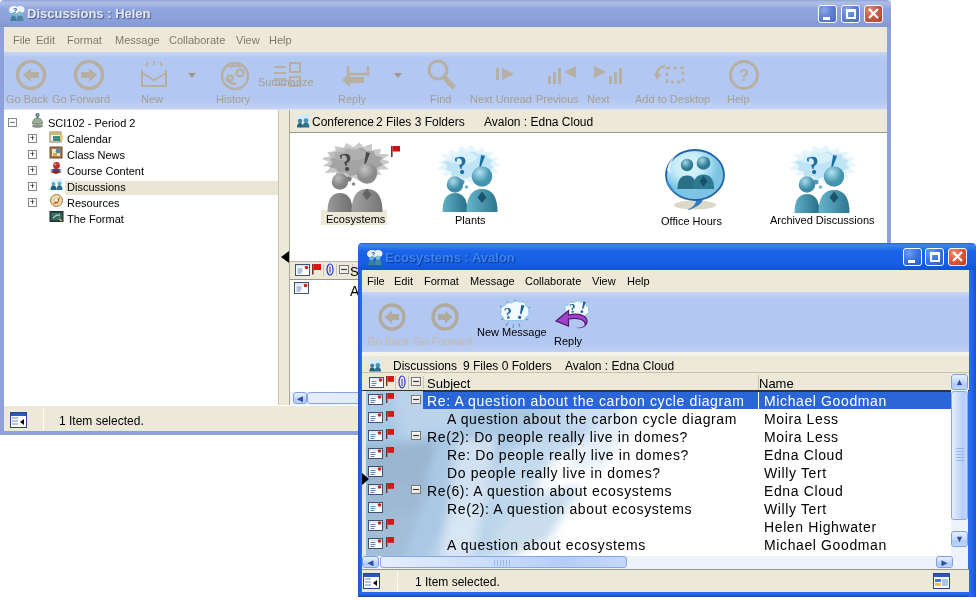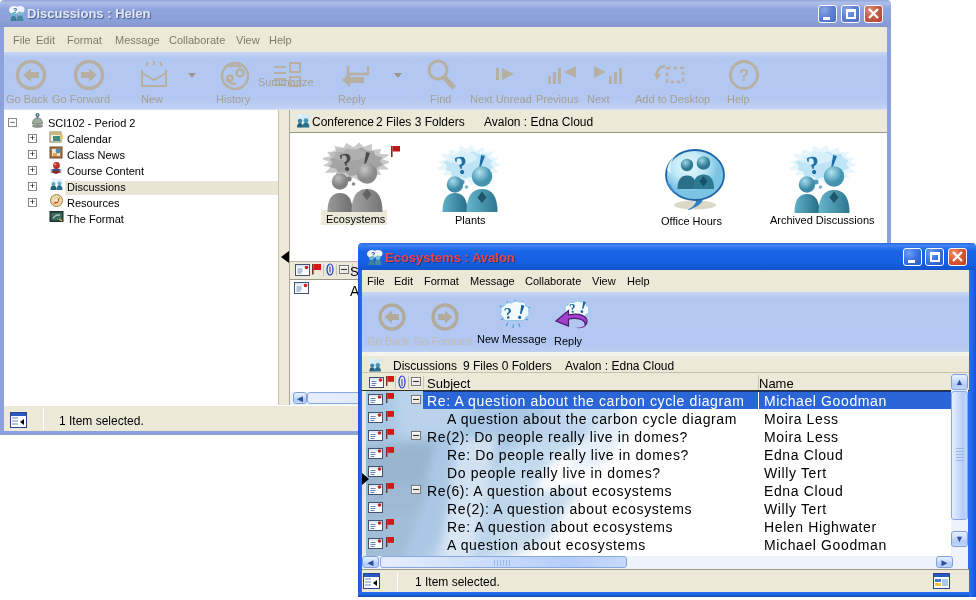--- a/index.html
+++ b/index.html
@@ -463,21 +463,21 @@
 
   <svg class="a" style="left:8px;top:6px" width="17" height="17" viewBox="0 0 17 17">
     <ellipse cx="6" cy="5" rx="5" ry="4" fill="#f2f6fb"></ellipse>
       <ellipse cx="12" cy="4.5" rx="4.5" ry="3.5" fill="#eef3fa"></ellipse>
     <text x="5" y="8" font-size="7" fill="#1a4f8a" font-weight="bold">?</text>
     <circle cx="5.5" cy="9.5" r="2.2" fill="#69b6c9"></circle>
       <path d="M2.5 16 q0-5 3-5 q3 0 3 5 z" fill="#3d7f96"></path>
     <circle cx="12" cy="9" r="2.4" fill="#79c2d2"></circle>
       <path d="M8.6 16 q0-5.4 3.4-5.4 q3.4 0 3.4 5.4 z" fill="#46899e"></path>
   </svg>
-  <div class="a ttext" style="left:27px;top:7px;color:#ef4444">Ecosystems : Avalon</div>
+  <div class="a ttext" style="left:27px;top:7px;color:#3b82f6">Ecosystems : Avalon</div>
   <div class="wbtn min" style="left:545px;top:5px">
       <div class="a" style="left:4px;top:11px;width:7px;height:3px;background:#fff"></div>
     </div>
   <div class="wbtn max" style="left:567px;top:5px">
       <div class="a" style="left:4px;top:3px;width:10px;height:10px;border:2px solid #fff;border-top-width:3px"></div>
     </div>
   <div class="wbtn close" style="left:590px;top:5px">
     <svg width="17" height="16" viewBox="0 0 17 16">
         <path d="M4 3 L13 12 M13 3 L4 12" stroke="#fff" stroke-width="2.2"></path>
       </svg>
@@ -520,21 +520,21 @@
       <text x="16" y="15" font-size="13" font-weight="bold" fill="#16629e" transform="rotate(-8 16 15)" font-family="Liberation Serif">?</text>
       <g transform="rotate(14 29 9)">
           <path d="M27.9 3.5 l2.7 0 l-.9 7.5 l-1.1 0 z" fill="#16629e"></path>
           <circle cx="29" cy="13.8" r="1.4" fill="#16629e"></circle>
         </g>
       <path d="M2 23 L14.5 12.5 L14.5 17 Q27 14.5 32 20 Q34.5 23.5 31 27.5 Q32 23.5 27 21.5 Q21.5 19.5 14.5 21 L14.5 28 Z" fill="#a341cd" stroke="#4a1b6e" stroke-width="1.2"></path>
       <path d="M31 27.5 Q26 30.5 20 29.5 Q27 31.5 31.5 28.5 z" fill="#7a2ca0"></path>
     </svg>
     <div class="tlabel" style="left:5px;top:43px;color:#c2bcac">Go Back</div>
     <div class="tlabel" style="left:52px;top:43px;color:#c2bcac">Go Forward</div>
-    <div class="tlabel on" style="left:115px;top:41px">New Message</div>
+    <div class="tlabel on" style="left:115px;top:34px">New Message</div>
     <div class="tlabel on" style="left:192px;top:43px">Reply</div>
   </div>
 
   <div class="a" style="left:4px;top:109px;width:609px;height:4px;background:#f4f3ec"></div>
   <div class="a beige" style="left:4px;top:113px;width:609px;height:17px;border-bottom:1px solid #c5c2b0">
     <svg class="a" style="left:5px;top:2px" width="16" height="15" viewBox="0 0 16 16">
         <ellipse cx="5.5" cy="4" rx="4.5" ry="3.2" fill="#dceef8"></ellipse>
         <ellipse cx="11" cy="3.6" rx="4" ry="2.8" fill="#d4eaf6"></ellipse>
         <circle cx="5" cy="8" r="2.2" fill="#3e86ac"></circle>
         <path d="M2 14.5 q0-4.6 3-4.6 q3 0 3 4.6 z" fill="#1f617e"></path>
@@ -681,21 +681,20 @@
     <svg class="a" style="left:6px;top:129px" width="15" height="11" viewBox="0 0 15 11">
         <rect x="0.5" y="0.5" width="14" height="10" fill="#fff" stroke="#44506e"></rect>
         <rect x="1" y="1" width="13" height="2" fill="#dcebf6"></rect>
         <path d="M2.5 4.5 h5 M2.5 6.5 h5 M2.5 8.5 h4" stroke="#5078b0" stroke-width=".9"></path>
         <circle cx="11.5" cy="3" r="1.8" fill="#d02020"></circle>
       </svg>
     <svg class="a" style="left:24px;top:128px" width="9" height="11" viewBox="0 0 9 11">
         <rect x="0" y="0" width="1.4" height="10" fill="#7a3020"></rect>
         <rect x="1.4" y="0" width="6.6" height="5.8" fill="#d41818"></rect>
       </svg>
-    <div class="lrow" style="left:85px;top:128px">Re: A question about ecosystems</div>
     <div class="lrow" style="left:402px;top:128px">Helen Highwater</div>
     <svg class="a" style="left:6px;top:147px" width="15" height="11" viewBox="0 0 15 11">
         <rect x="0.5" y="0.5" width="14" height="10" fill="#fff" stroke="#44506e"></rect>
         <rect x="1" y="1" width="13" height="2" fill="#dcebf6"></rect>
         <path d="M2.5 4.5 h5 M2.5 6.5 h5 M2.5 8.5 h4" stroke="#5078b0" stroke-width=".9"></path>
         <circle cx="11.5" cy="3" r="1.8" fill="#d02020"></circle>
       </svg>
     <svg class="a" style="left:24px;top:146px" width="9" height="11" viewBox="0 0 9 11">
         <rect x="0" y="0" width="1.4" height="10" fill="#7a3020"></rect>
         <rect x="1.4" y="0" width="6.6" height="5.8" fill="#d41818"></rect>

